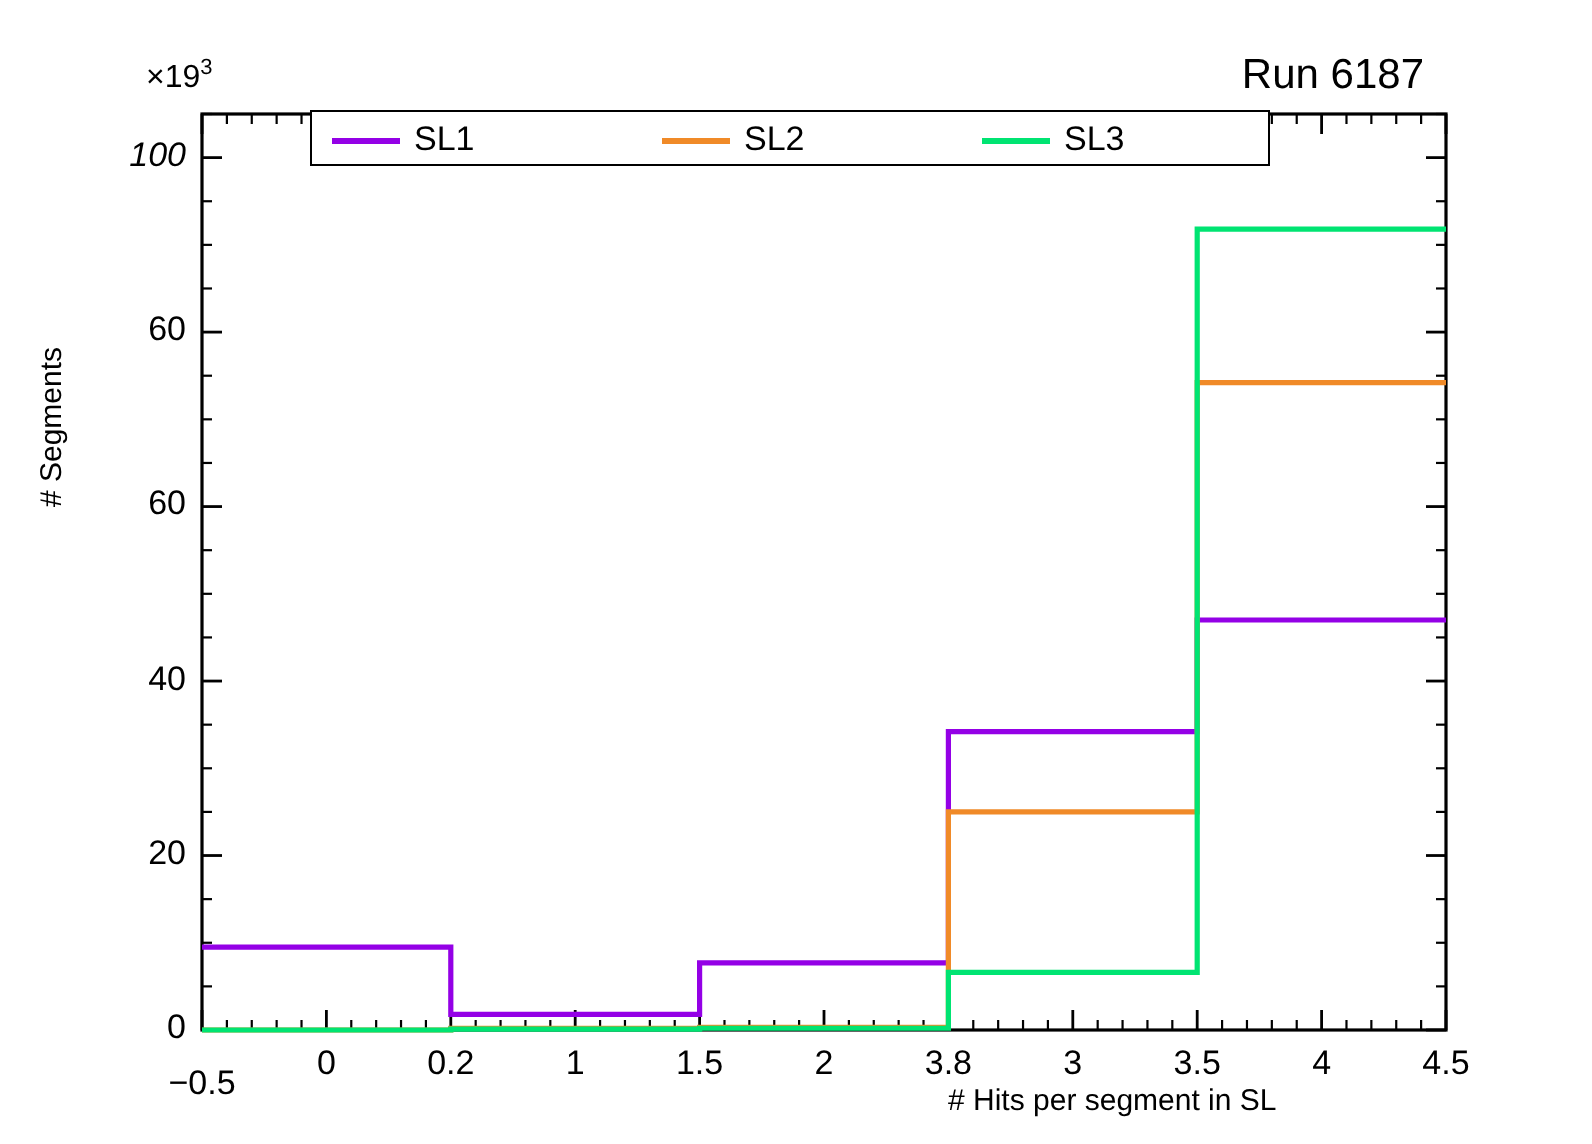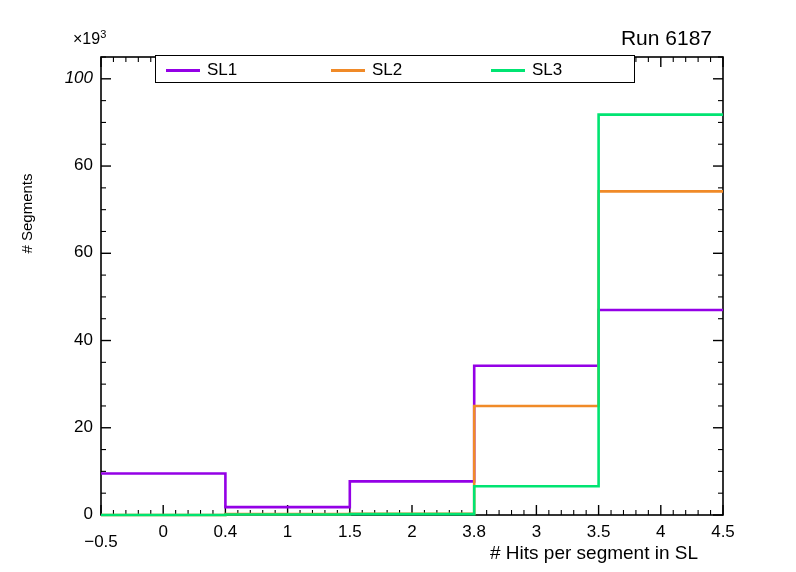--- a/index.html
+++ b/index.html
@@ -44,23 +44,23 @@
     left: -44px;
     top: 205px;
     width: 140px;
     text-align: center;
     font-size: 15px;
     transform: rotate(-90deg);
     white-space: nowrap;
   }
   .x-axis-title {
     position: absolute;
-    left: 490px;
+    left: 474px;
     top: 542px;
-    font-size: 19px;
+    font-size: 15px;
     white-space: nowrap;
   }
   .exp-label {
     position: absolute;
     left: 73px;
     top: 28px;
     font-size: 16px;
     white-space: nowrap;
   }
   .exp-label sup {
@@ -285,21 +285,21 @@
       <div class="ytick-label" style="left: 33px; top: 504px;">0</div>
       <div class="ytick-label" style="left: 33px; top: 416.762px;">20</div>
       <div class="ytick-label" style="left: 33px; top: 329.524px;">40</div>
       <div class="ytick-label" style="left: 33px; top: 242.286px;">60</div>
       <div class="ytick-label" style="left: 33px; top: 155.048px;">60</div>
       <div class="ytick-label" style="left: 33px; top: 67.8095px; font-style: italic;">100</div>
     </div>
   <div id="xtick-labels">
       <div class="xtick-label" style="left: 66px; top: 522px; margin-top: 10px;">−0.5</div>
       <div class="xtick-label" style="left: 128.2px; top: 522px;">0</div>
-      <div class="xtick-label" style="left: 190.4px; top: 522px;">0.4</div>
+      <div class="xtick-label" style="left: 190.4px; top: 522px;">0.2</div>
       <div class="xtick-label" style="left: 252.6px; top: 522px;">1</div>
       <div class="xtick-label" style="left: 314.8px; top: 522px;">1.5</div>
       <div class="xtick-label" style="left: 377px; top: 522px;">2</div>
       <div class="xtick-label" style="left: 439.2px; top: 522px;">3.8</div>
       <div class="xtick-label" style="left: 501.4px; top: 522px;">3</div>
       <div class="xtick-label" style="left: 563.6px; top: 522px;">3.5</div>
       <div class="xtick-label" style="left: 625.8px; top: 522px;">4</div>
       <div class="xtick-label" style="left: 688px; top: 522px;">4.5</div>
     </div>
 

